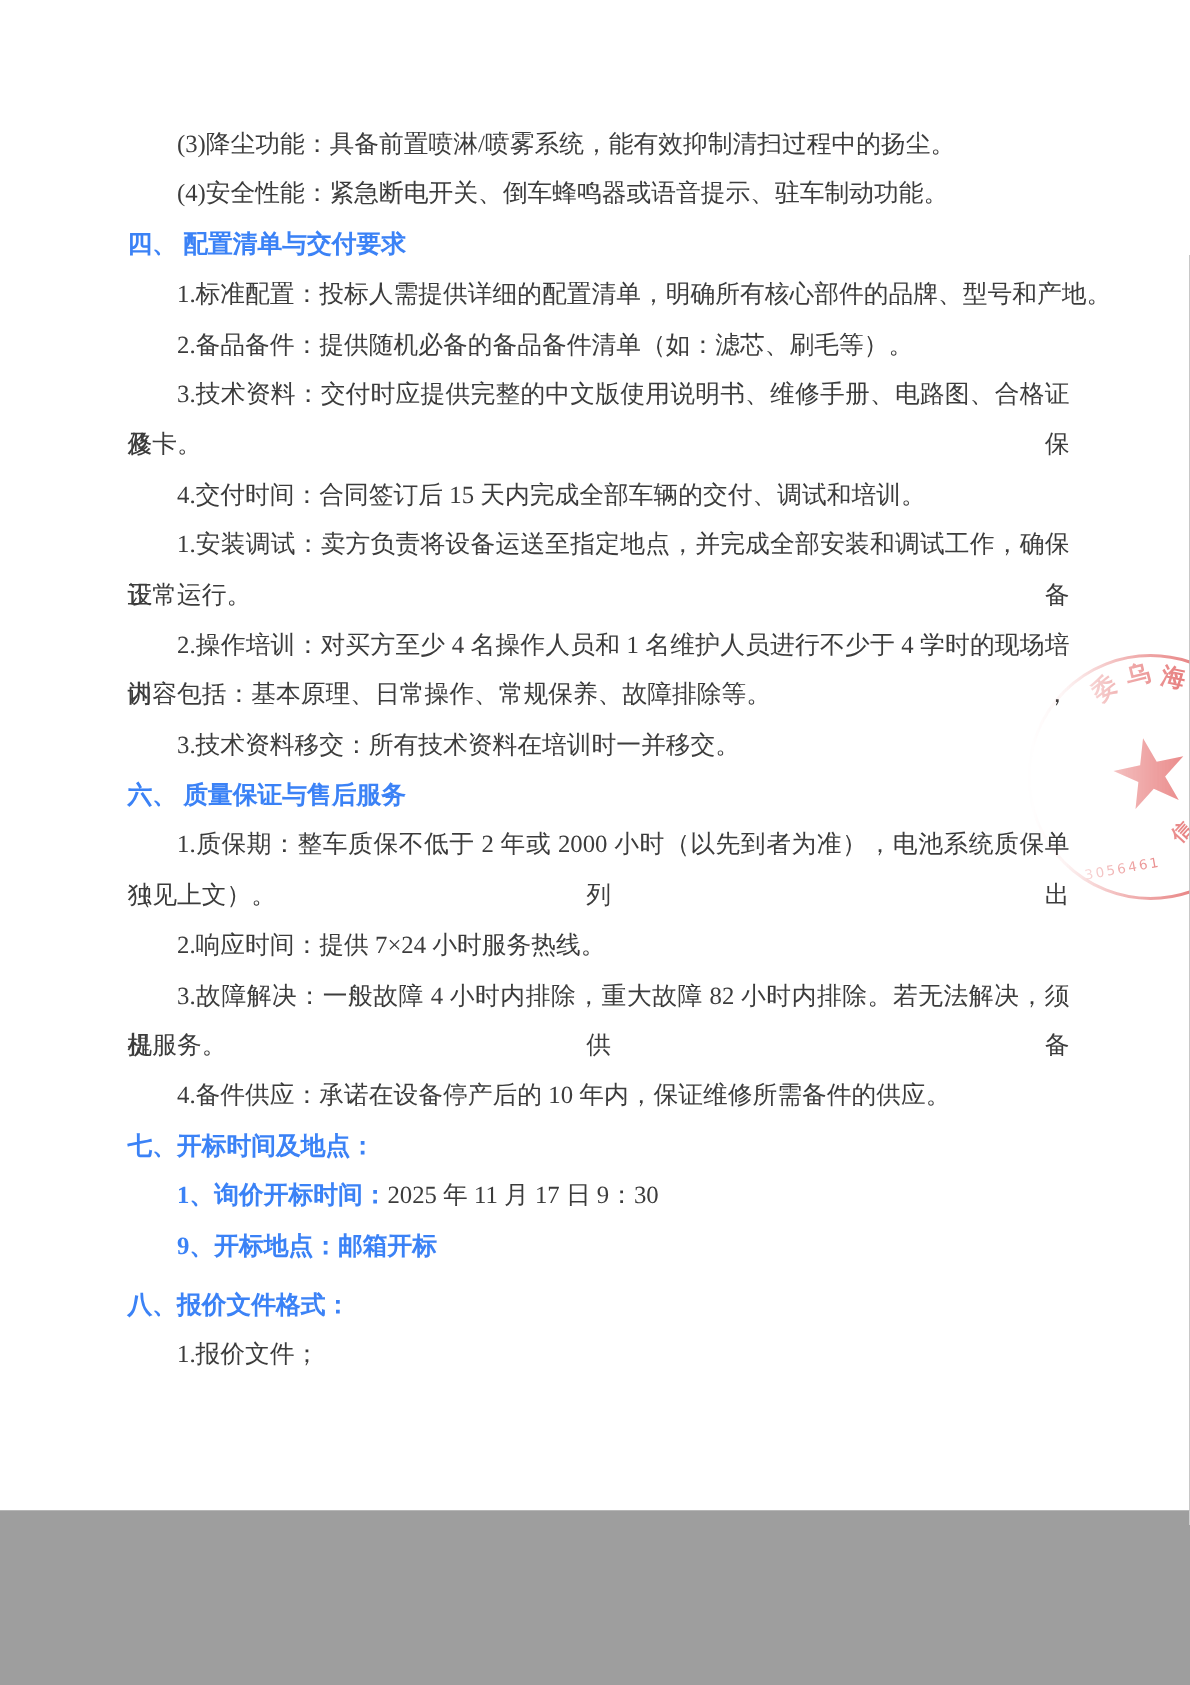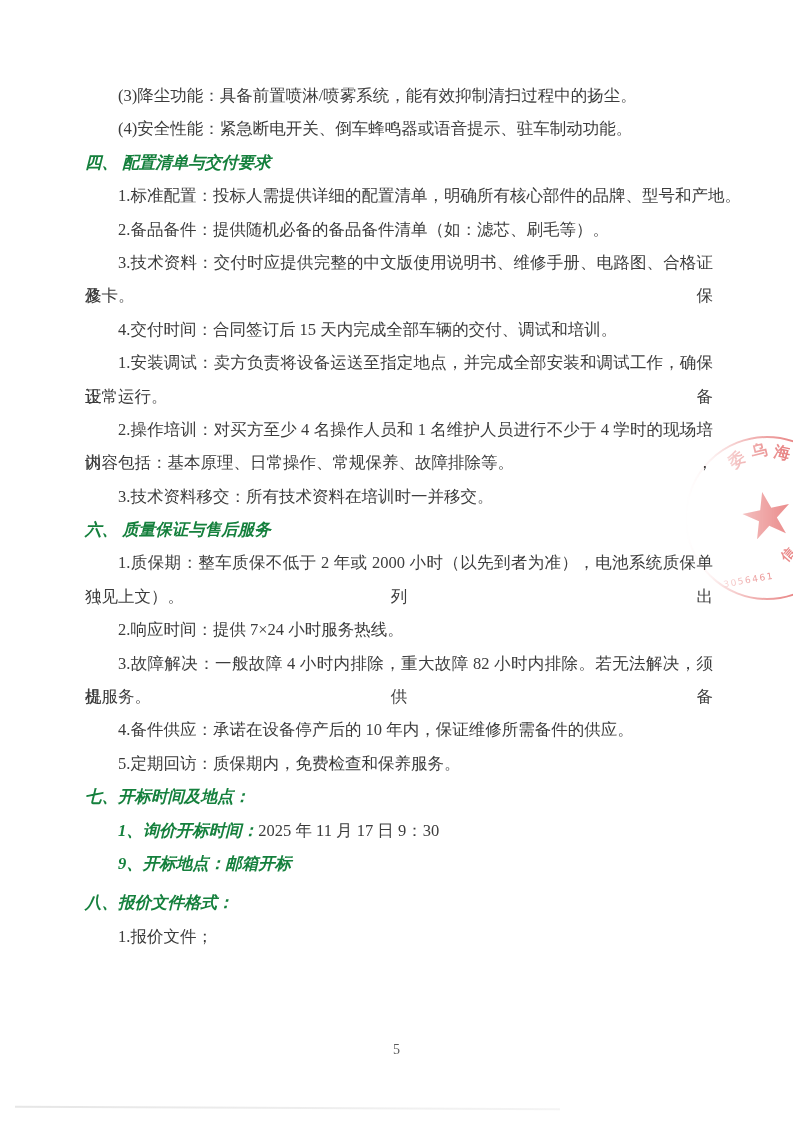--- a/index.html
+++ b/index.html
@@ -1,18 +1,18 @@
 <!DOCTYPE html>
 <html><head>
 <meta charset="utf-8">
 <style>
   html,body{margin:0;padding:0;background:#9e9e9e;}
   .page{
     position:relative;
-    width:793px;height:1123px;
+    width:793px;height:1007px;
     background:#ffffff;
     overflow:hidden;
     font-family:"Liberation Serif","DejaVu Serif",serif;
     color:#3c3c3c;
   }
   .doc{
     position:absolute;
     left:85px;top:79px;width:628px;
     font-size:16.5px;
   }
@@ -21,21 +21,21 @@
     line-height:33.4px;
     white-space:nowrap;
   }
   .line.ind{text-indent:33px;}
   .line.just{
     white-space:normal;
     text-align:justify;
     text-align-last:justify;
   }
   .line.sp{margin-top:6px;}
-  .b{font-weight:bold;color:#15803d;font-style:italic;}
+  .b{font-weight:bold;color:#3b82f6;}
   .pageno{
     position:absolute;
     left:0;right:0;top:1042px;
     text-align:center;
     font-size:14px;
     color:#5a5a5a;
     font-family:"Liberation Serif","DejaVu Serif",serif;
   }
   
   .seal{
@@ -110,21 +110,20 @@
       <div class="line ind just"><span>2.操作培训：对买方至少 4 名操作人员和 1 名维护人员进行不少于 4 学时的现场培训，</span></div>
       <div class="line"><span>内容包括：基本原理、日常操作、常规保养、故障排除等。</span></div>
       <div class="line ind"><span>3.技术资料移交：所有技术资料在培训时一并移交。</span></div>
       <div class="line"><span class="b">六、 质量保证与售后服务</span></div>
       <div class="line ind just"><span>1.质保期：整车质保不低于 2 年或 2000 小时（以先到者为准），电池系统质保单独列出</span></div>
       <div class="line"><span>（见上文）。</span></div>
       <div class="line ind"><span>2.响应时间：提供 7×24 小时服务热线。</span></div>
       <div class="line ind just"><span>3.故障解决：一般故障 4 小时内排除，重大故障 82 小时内排除。若无法解决，须提供备</span></div>
       <div class="line"><span>机服务。</span></div>
       <div class="line ind"><span>4.备件供应：承诺在设备停产后的 10 年内，保证维修所需备件的供应。</span></div>
-      <div class="line ind"><span>5.定期回访：质保期内，免费检查和保养服务。</span></div>
       <div class="line"><span class="b">七、开标时间及地点：</span></div>
       <div class="line ind"><span class="b">1、询价开标时间：</span><span>2025 年 11 月 17 日 9：30</span></div>
       <div class="line ind"><span class="b">9、开标地点：邮箱开标</span></div>
       <div class="line sp"><span class="b">八、报价文件格式：</span></div>
       <div class="line ind"><span>1.报价文件；</span></div>
     </main>
 
   <div class="seal">
     <div class="seal-ring"></div>
     <div class="seal-star">★</div>

